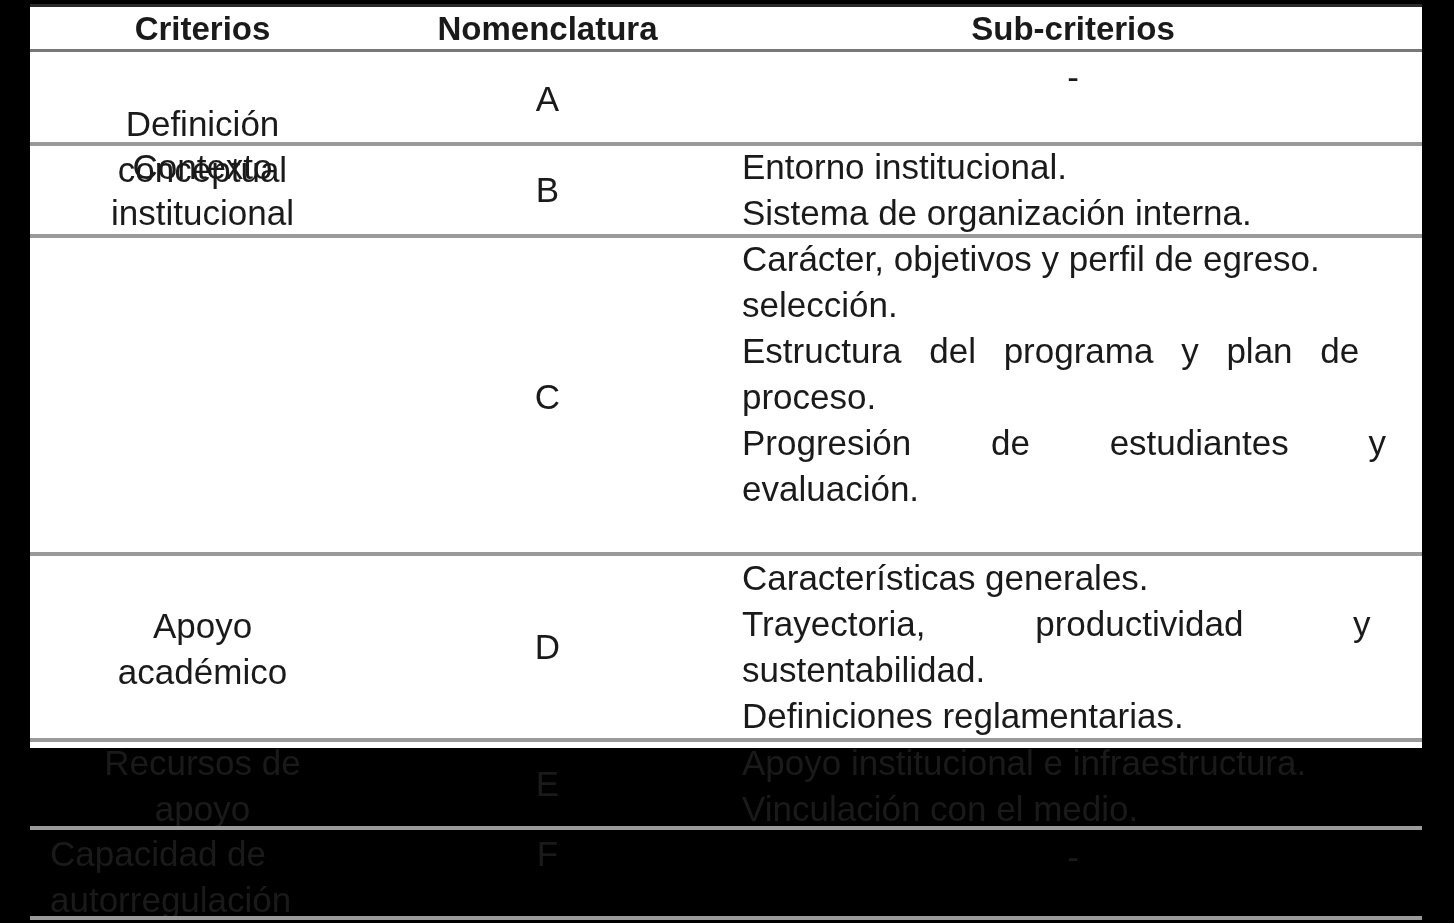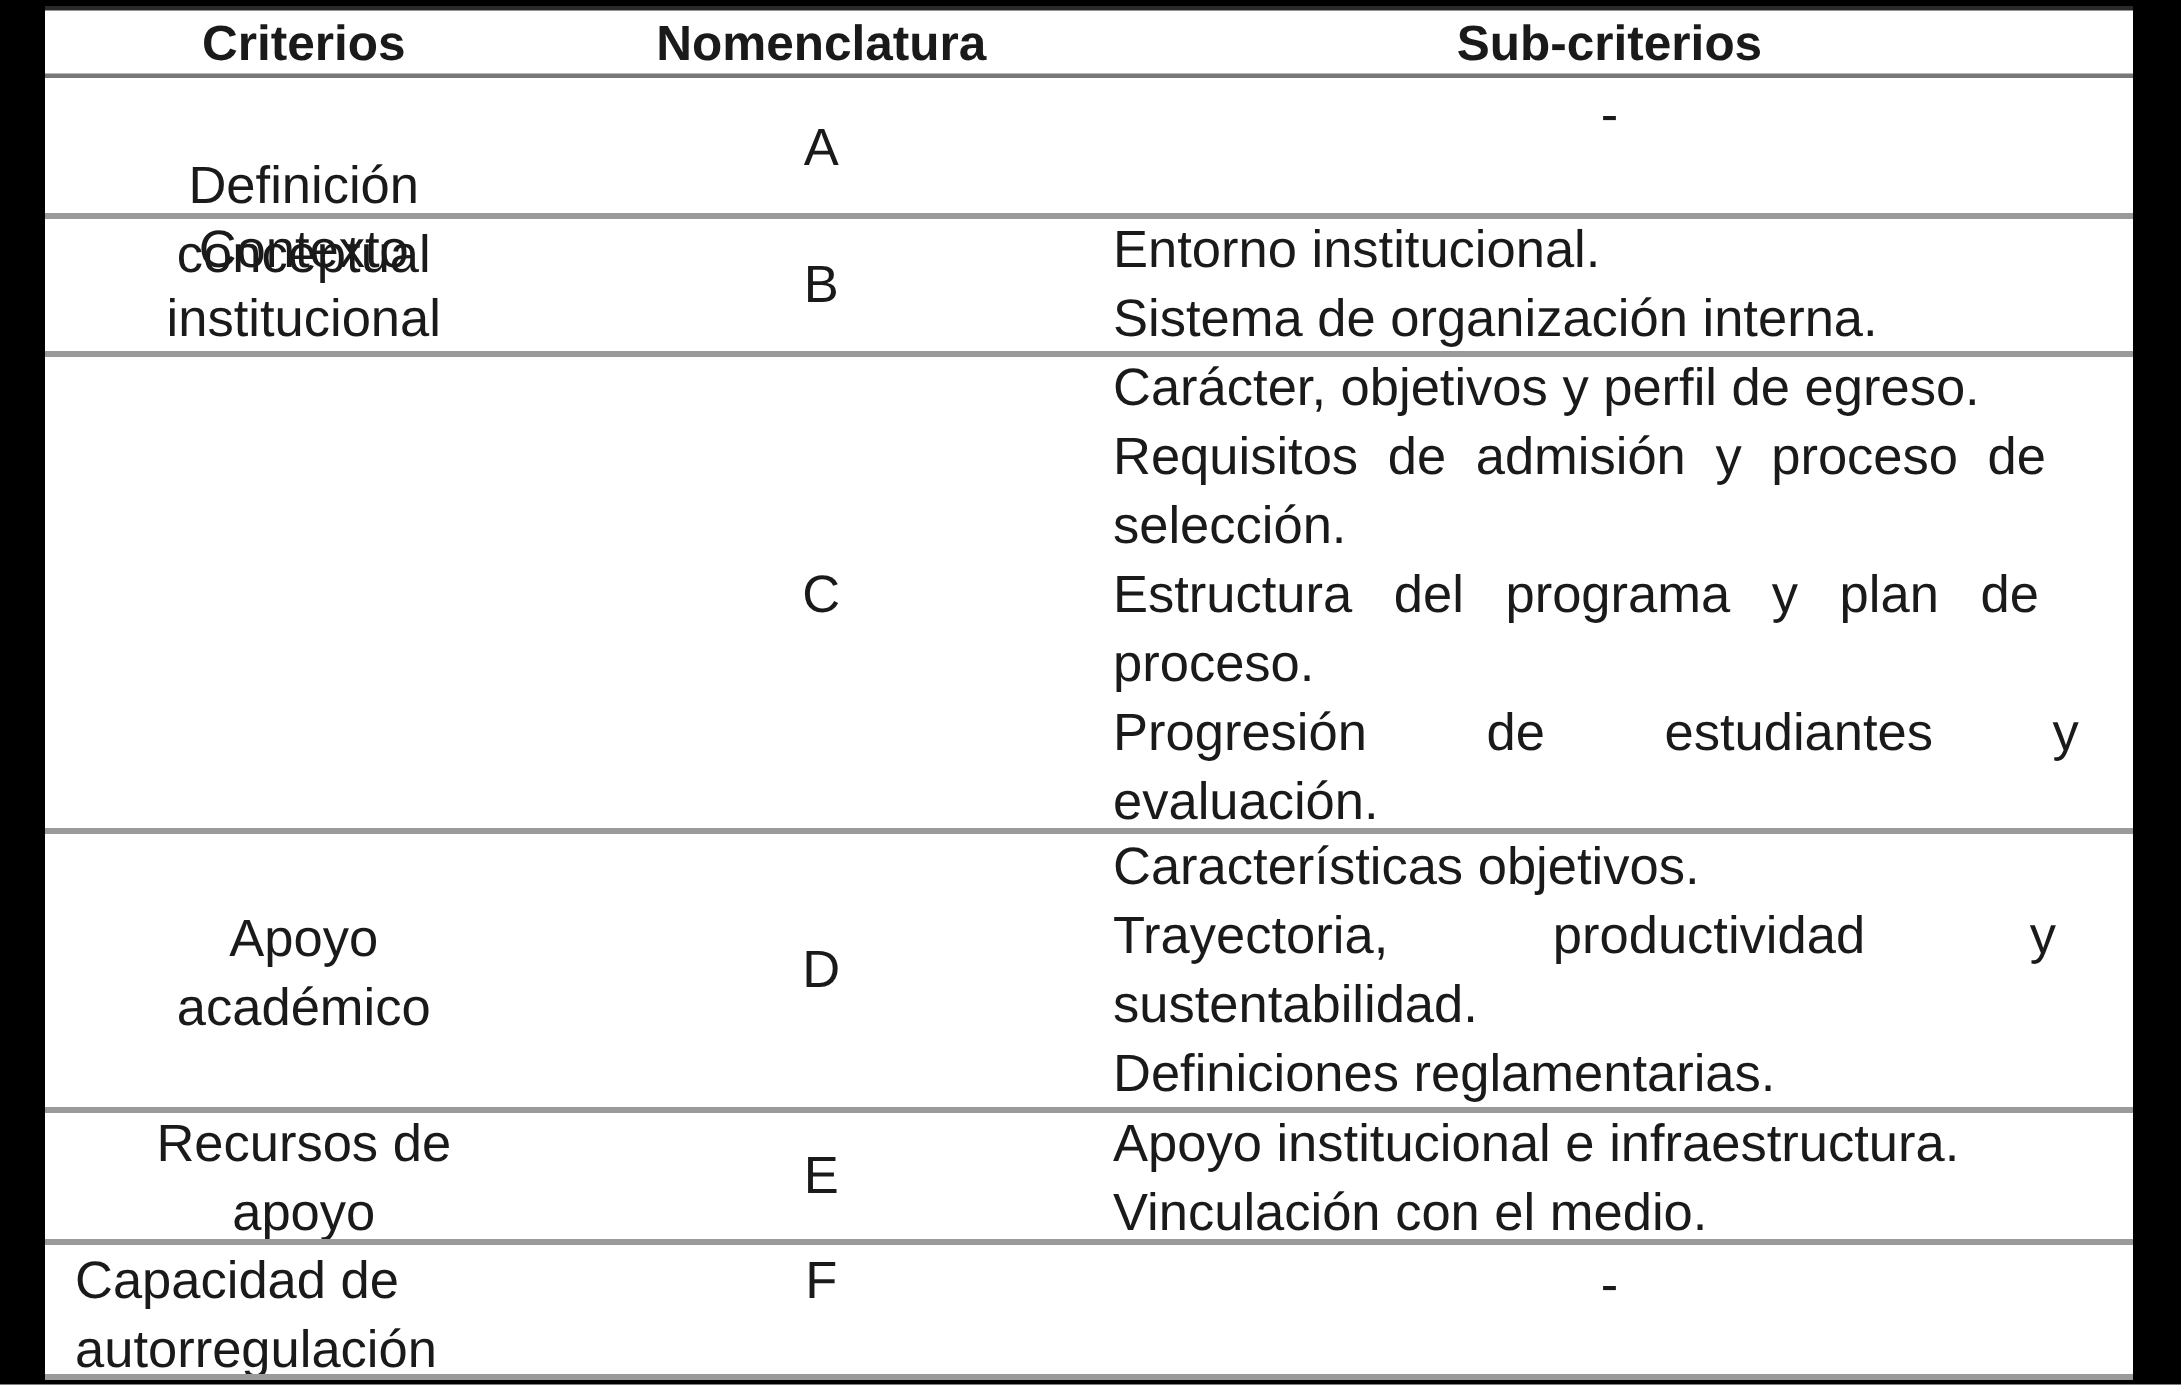--- a/index.html
+++ b/index.html
@@ -1,18 +1,18 @@
 <!DOCTYPE html>
 <html><head>
 <meta charset="utf-8">
 <style>
   html, body { margin:0; padding:0; }
   body { width:1454px; height:923px; background:#000; position:relative; overflow:hidden;
          font-family:"Liberation Sans", sans-serif; color:#1a1a1a; }
-  .page { position:absolute; left:30px; top:4px; width:1392px; height:916px; background:#fff; }
+  .page { position:absolute; left:30px; top:4px; width:1392px; height:744px; background:#fff; }
   .topline { position:absolute; left:0; top:0; width:1392px; height:3px; background:#2a2a2a; }
   .sep { position:absolute; left:0; width:1392px; height:4px; background:#9a9a9a; }
   .cell { position:absolute; font-size:35px; line-height:46px; }
   .c1 { left:0; width:345px; text-align:center; }
   .c2 { left:345px; width:345px; text-align:center; }
   .c3 { left:712px; width:662px; }
   .hdr { font-weight:bold; font-size:33px; }
   .center { text-align:center; }
   .line { display:block; white-space:nowrap; }
 </style>
@@ -42,38 +42,35 @@
   <div class="cell c2" style="top:163px;">B</div>
   <div class="cell c3" style="top:140px;">
     <span class="line">Entorno institucional.</span>
     <span class="line">Sistema de organización interna.</span>
   </div>
   <div class="sep" style="top:230px;"></div>
 
   <div class="cell c2" style="top:370px;">C</div>
   <div class="cell c3" style="top:232px;">
     <span class="line">Carácter, objetivos y perfil de egreso.</span>
-    <span class="line" style="display:flex;justify-content:space-between;">
-      <span style="white-space:pre;word-spacing:10px;">Requisitos de admisión y proceso de</span>
-    </span>
     <span class="line">selección.</span>
     <span class="line" style="word-spacing:18px;">Estructura del programa y plan de</span>
     <span class="line">proceso.</span>
     <span class="line" style="word-spacing:70px;">Progresión de estudiantes y</span>
     <span class="line">evaluación.</span>
   </div>
   <div class="sep" style="top:548px;"></div>
 
   <div class="cell c1" style="top:599px;">
     <span class="line">Apoyo</span>
     <span class="line">académico</span>
   </div>
   <div class="cell c2" style="top:620px;">D</div>
   <div class="cell c3" style="top:551px;">
-    <span class="line">Características objetivos.</span>
+    <span class="line">Características generales.</span>
     <span class="line" style="word-spacing:100px;">Trayectoria, productividad y</span>
     <span class="line">sustentabilidad.</span>
     <span class="line">Definiciones reglamentarias.</span>
   </div>
   <div class="sep" style="top:734px;"></div>
 
   <div class="cell c1" style="top:736px;">
     <span class="line">Recursos de</span>
     <span class="line">apoyo</span>
   </div>

